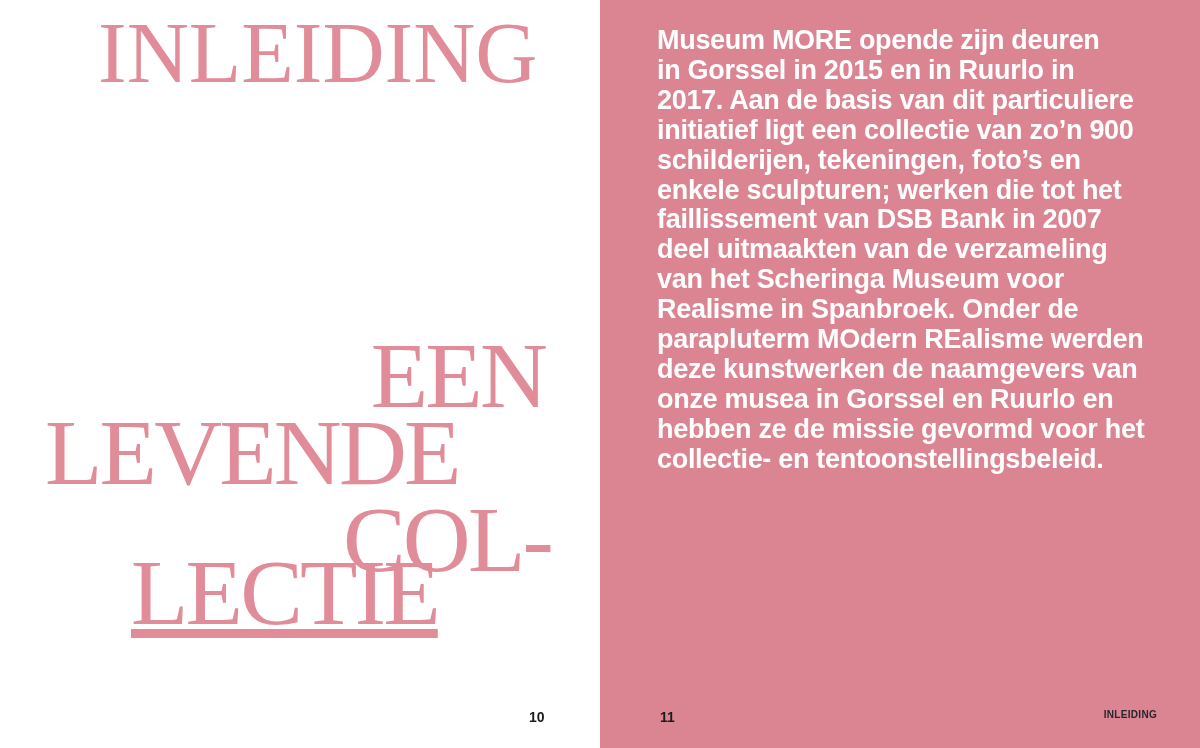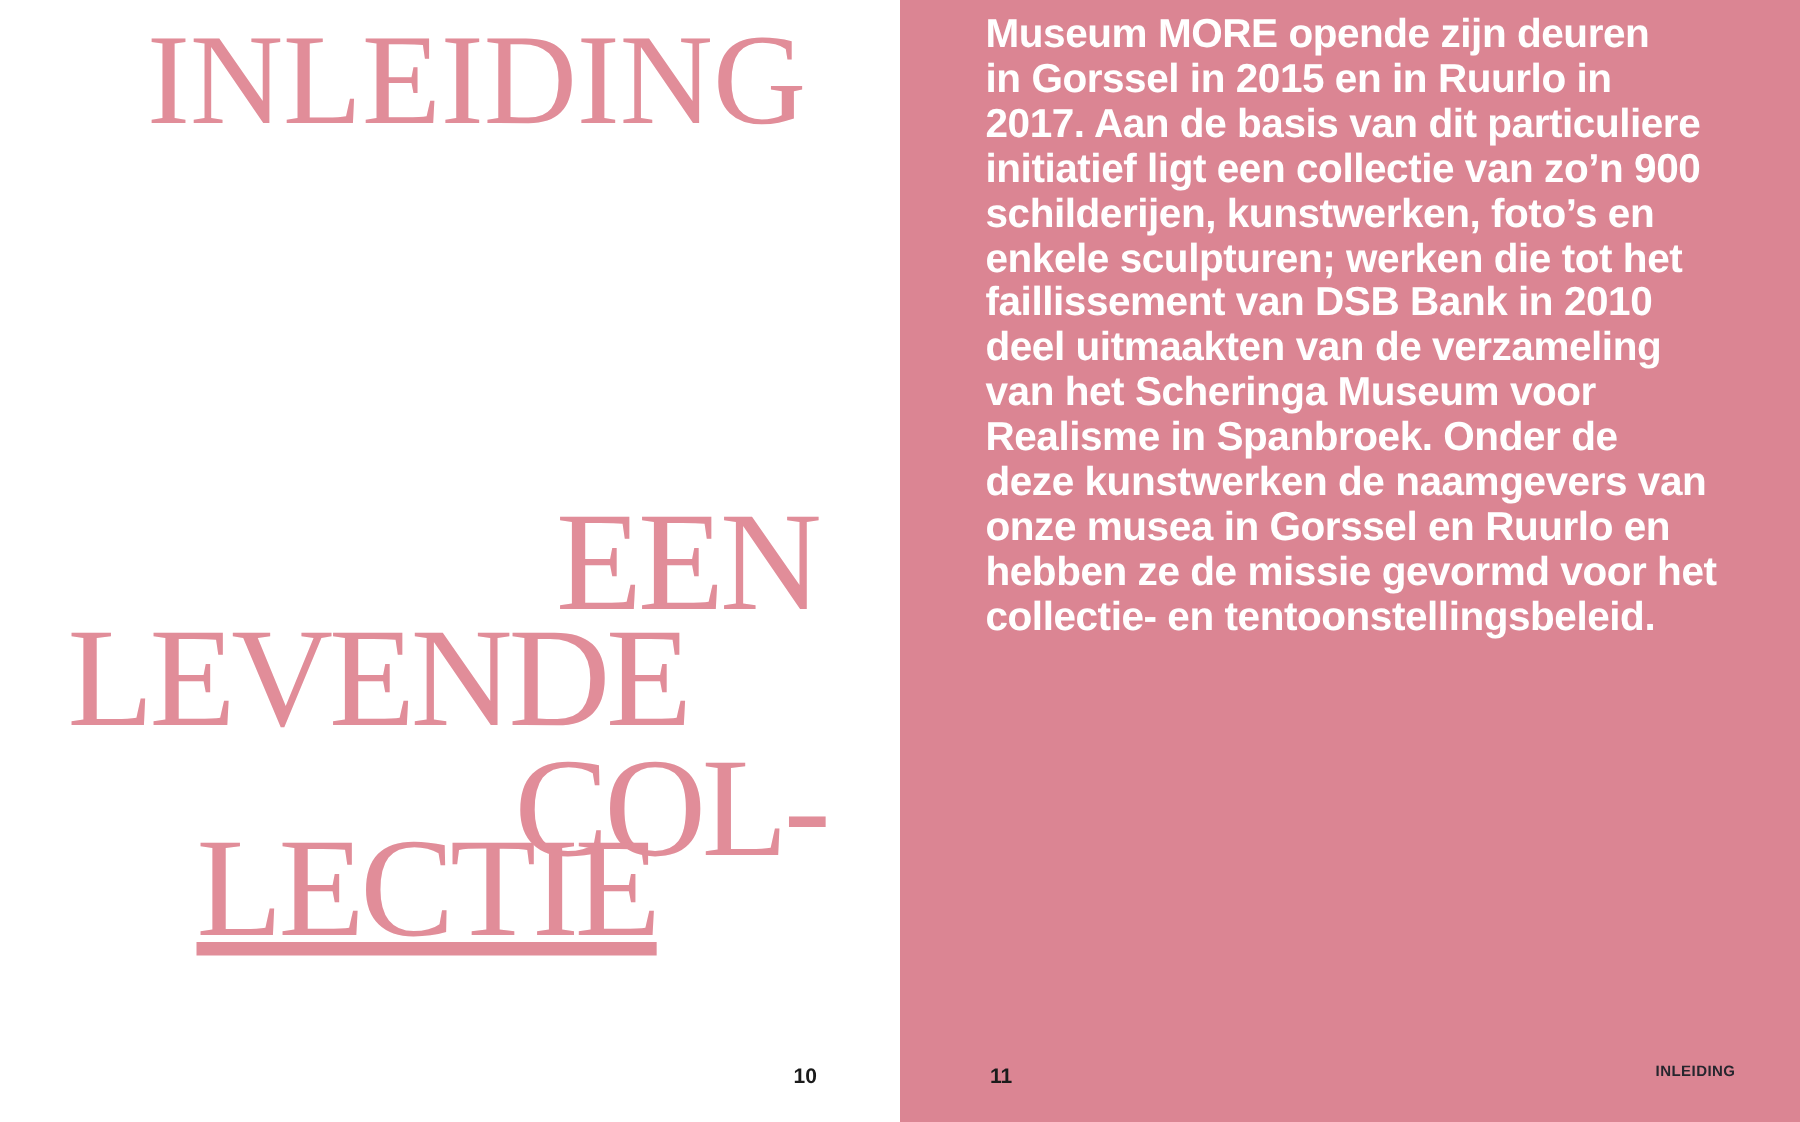--- a/index.html
+++ b/index.html
@@ -41,21 +41,21 @@
   }
   #display-line-0 { top: 328px; right: 55px; }
   #display-line-1 { top: 405px; left: 45px; }
   #display-line-2 { top: 468px; right: 49px; }
   #display-line-3 { top: 545px; left: 131px; text-decoration: underline; }
 
   
   #intro-paragraph {
     position: absolute;
     left: 57px;
-    top: 8px;
+    top: 26px;
     width: 505px;
   }
   .para-line {
     font-size: 27px;
     line-height: 29.9px;
     font-weight: bold;
     letter-spacing: -0.3px;
     color: #ffffff;
     white-space: nowrap;
   }
@@ -97,26 +97,27 @@
 
     <div class="folio" id="folio-left" style="color: rgb(27, 27, 27);">10</div>
   </div>
 
   <div class="page" id="right-page" style="background: rgb(219, 133, 147);">
     <div id="intro-paragraph">
       <div class="para-line">Museum MORE opende zijn deuren</div>
       <div class="para-line">in Gorssel in 2015 en in Ruurlo in</div>
       <div class="para-line">2017. Aan de basis van dit particuliere</div>
       <div class="para-line">initiatief ligt een collectie van zo’n 900</div>
-      <div class="para-line">schilderijen, kunstwerken, foto’s en</div>
+      <div class="para-line">schilderijen, tekeningen, foto’s en</div>
       <div class="para-line">enkele sculpturen; werken die tot het</div>
-      <div class="para-line">faillissement van DSB Bank in 2010</div>
+      <div class="para-line">faillissement van DSB Bank in 2007</div>
       <div class="para-line">deel uitmaakten van de verzameling</div>
       <div class="para-line">van het Scheringa Museum voor</div>
       <div class="para-line">Realisme in Spanbroek. Onder de</div>
+      <div class="para-line">parapluterm MOdern REalisme werden</div>
       <div class="para-line">deze kunstwerken de naamgevers van</div>
       <div class="para-line">onze musea in Gorssel en Ruurlo en</div>
       <div class="para-line">hebben ze de missie gevormd voor het</div>
       <div class="para-line">collectie- en tentoonstellingsbeleid.</div>
     </div>
 
     <div class="folio" id="folio-right" style="color: rgb(27, 27, 27);">11</div>
 
     <div id="running-footer" style="color: rgb(38, 38, 46);">INLEIDING</div>
   </div>

